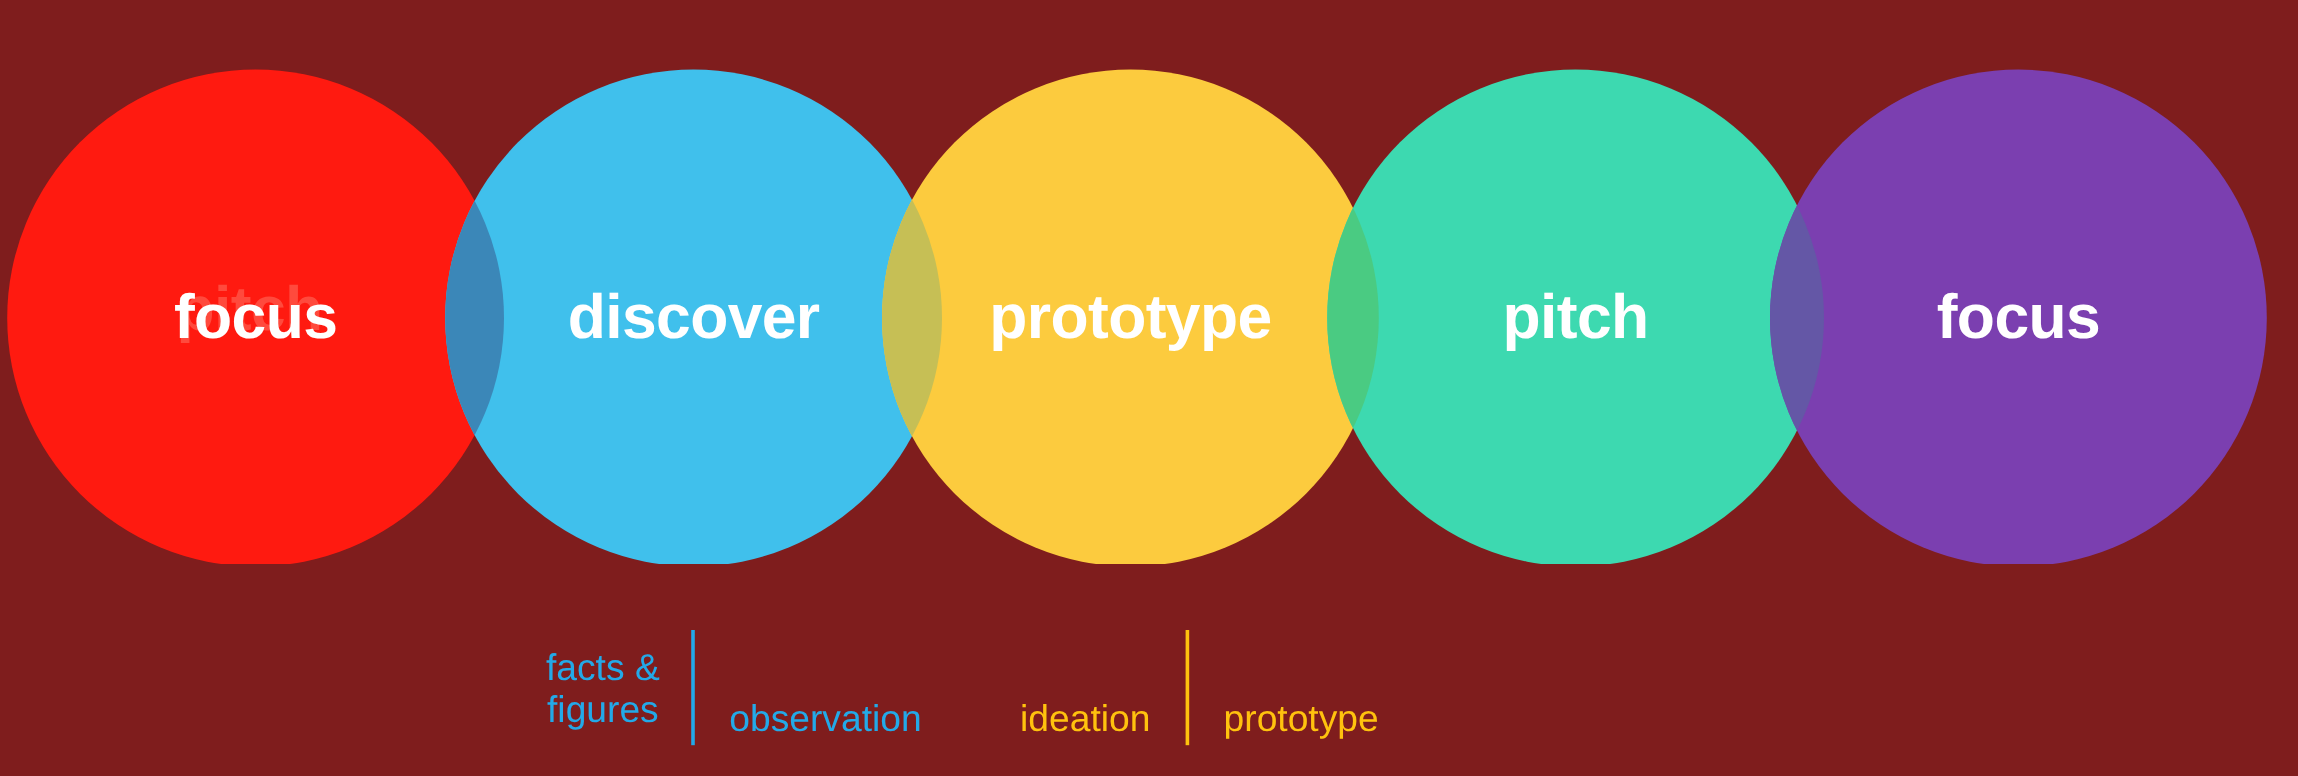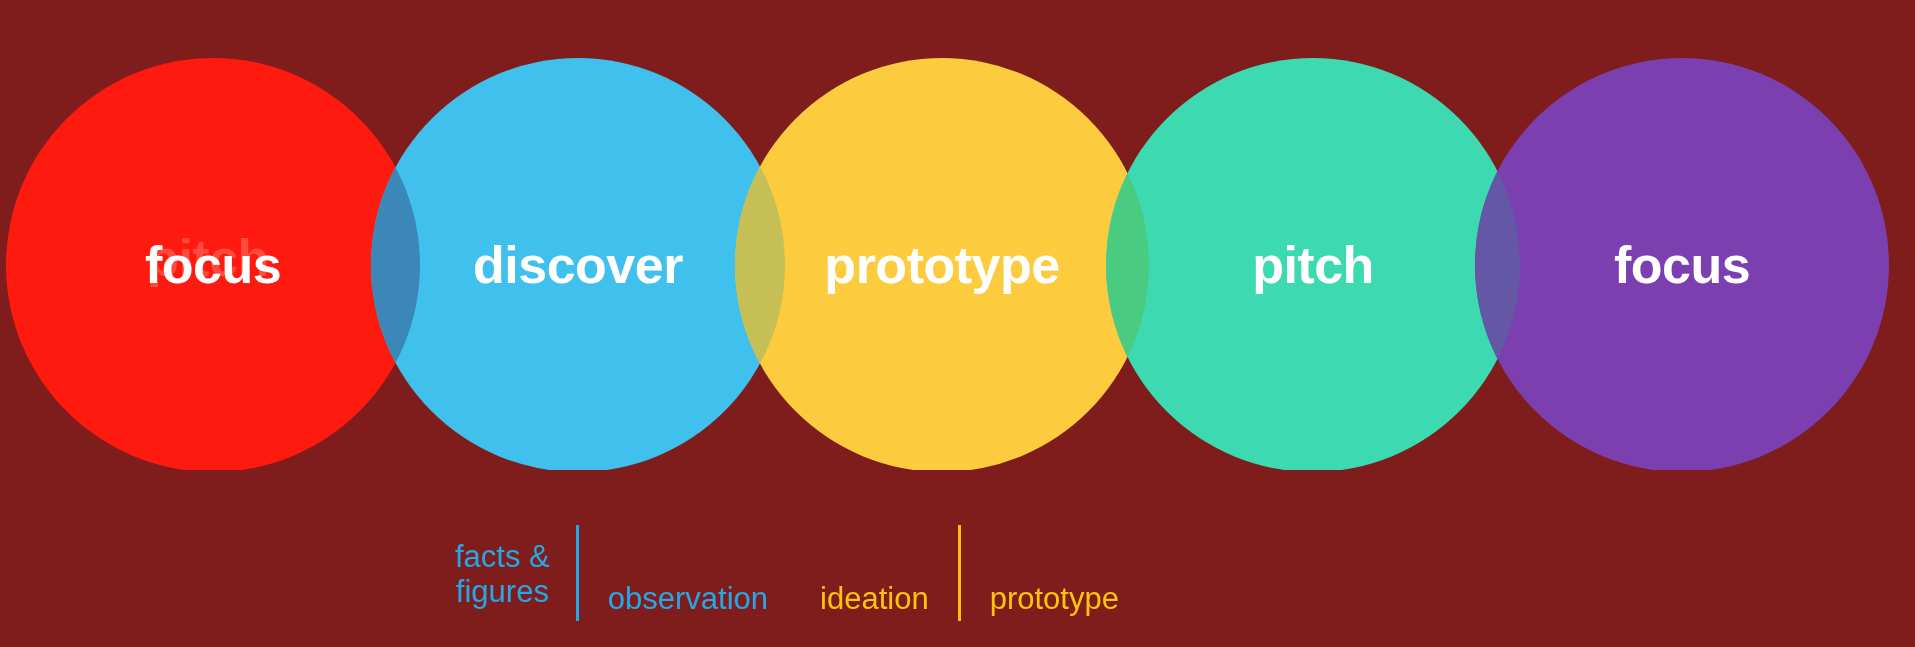--- a/index.html
+++ b/index.html
@@ -98,20 +98,21 @@
     padding-right: 40px;
     align-self: flex-end;
     padding-bottom: 8px;
     text-align: right;
   }
 
   .legend-item-ideation {
     padding-right: 17px;
     align-self: flex-end;
     padding-bottom: 8px;
+    margin-left: 30px;
   }
 
   .legend-item-prototype {
     padding-left: 17px;
     align-self: flex-end;
     padding-bottom: 8px;
   }
 
   .legend-divider {
     width: 3px;

